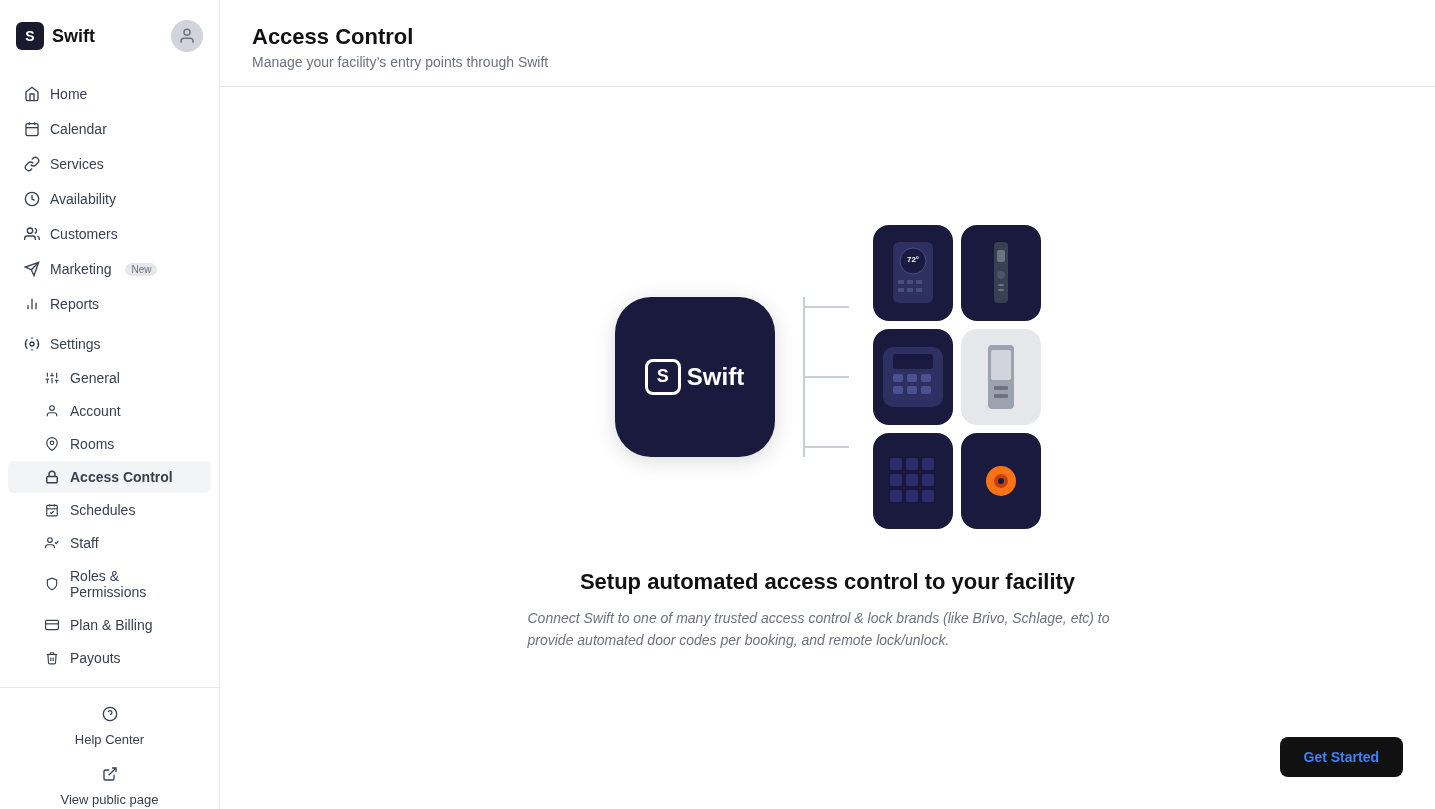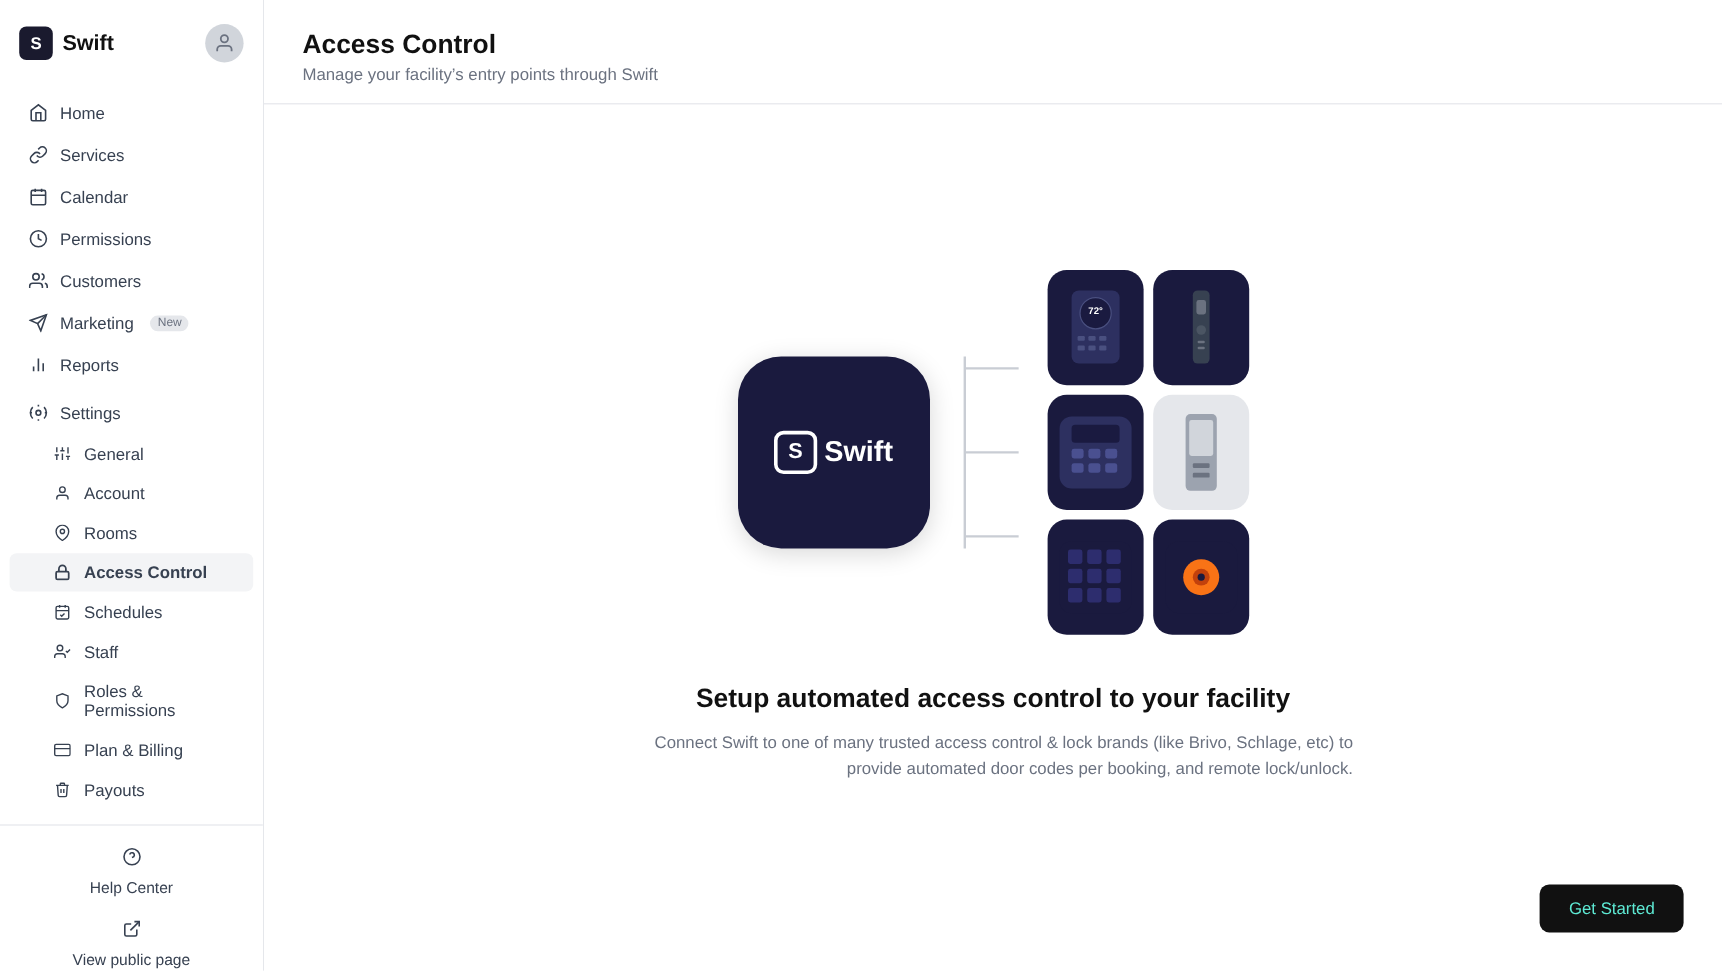--- a/index.html
+++ b/index.html
@@ -211,36 +211,37 @@
     .setup-title {
       font-size: 22px;
       font-weight: 700;
       color: #111;
       text-align: right;
       margin-bottom: 12px;
     }
     .setup-desc {
       font-size: 14px;
       color: #6b7280;
-      text-align: right;
+      text-align: left;
       max-width: 600px;
       line-height: 1.6;
+      font-style: italic;
     }
 
     .get-started-btn {
       position: absolute;
       bottom: 32px;
       right: 32px;
       background: #111;
-      color: #5eead4;
+      color: #3b82f6;
       border: none;
       padding: 12px 24px;
       border-radius: 8px;
       font-size: 14px;
-      font-weight: 400;
+      font-weight: 700;
       cursor: pointer;
     }
   </style>
 </head>
 <body>
 
 <aside class="sidebar">
   <div class="sidebar-logo">
     <div class="logo-icon">
       <span>S</span>
@@ -262,47 +263,47 @@
             <path d="M3 9l9-7 9 7v11a2 2 0 0 1-2 2H5a2 2 0 0 1-2-2z"></path>
             <polyline points="9 22 9 12 15 12 15 22"></polyline>
           </svg>
       </span>
       <span>Home</span>
     </div>
 
     <div class="nav-item">
       <span class="icon">
         <svg width="16" height="16" viewBox="0 0 24 24" fill="none" stroke="currentColor" stroke-width="2">
-            <path d="M10 13a5 5 0 0 0 7.54.54l3-3a5 5 0 0 0-7.07-7.07l-1.72 1.71"></path>
-            <path d="M14 11a5 5 0 0 0-7.54-.54l-3 3a5 5 0 0 0 7.07 7.07l1.71-1.71"></path>
-          </svg>
-      </span>
-      <span>Services</span>
-    </div>
-
-    <div class="nav-item">
-      <span class="icon">
-        <svg width="16" height="16" viewBox="0 0 24 24" fill="none" stroke="currentColor" stroke-width="2">
             <rect x="3" y="4" width="18" height="18" rx="2" ry="2"></rect>
             <line x1="16" y1="2" x2="16" y2="6"></line>
             <line x1="8" y1="2" x2="8" y2="6"></line>
             <line x1="3" y1="10" x2="21" y2="10"></line>
           </svg>
       </span>
       <span>Calendar</span>
     </div>
 
     <div class="nav-item">
       <span class="icon">
         <svg width="16" height="16" viewBox="0 0 24 24" fill="none" stroke="currentColor" stroke-width="2">
+            <path d="M10 13a5 5 0 0 0 7.54.54l3-3a5 5 0 0 0-7.07-7.07l-1.72 1.71"></path>
+            <path d="M14 11a5 5 0 0 0-7.54-.54l-3 3a5 5 0 0 0 7.07 7.07l1.71-1.71"></path>
+          </svg>
+      </span>
+      <span>Services</span>
+    </div>
+
+    <div class="nav-item">
+      <span class="icon">
+        <svg width="16" height="16" viewBox="0 0 24 24" fill="none" stroke="currentColor" stroke-width="2">
             <circle cx="12" cy="12" r="10"></circle>
             <polyline points="12 6 12 12 16 14"></polyline>
           </svg>
       </span>
-      <span>Permissions</span>
+      <span>Availability</span>
     </div>
 
     <div class="nav-item">
       <span class="icon">
         <svg width="16" height="16" viewBox="0 0 24 24" fill="none" stroke="currentColor" stroke-width="2">
             <path d="M17 21v-2a4 4 0 0 0-4-4H5a4 4 0 0 0-4 4v2"></path>
             <circle cx="9" cy="7" r="4"></circle>
             <path d="M23 21v-2a4 4 0 0 0-3-3.87"></path>
             <path d="M16 3.13a4 4 0 0 1 0 7.75"></path>
           </svg>

